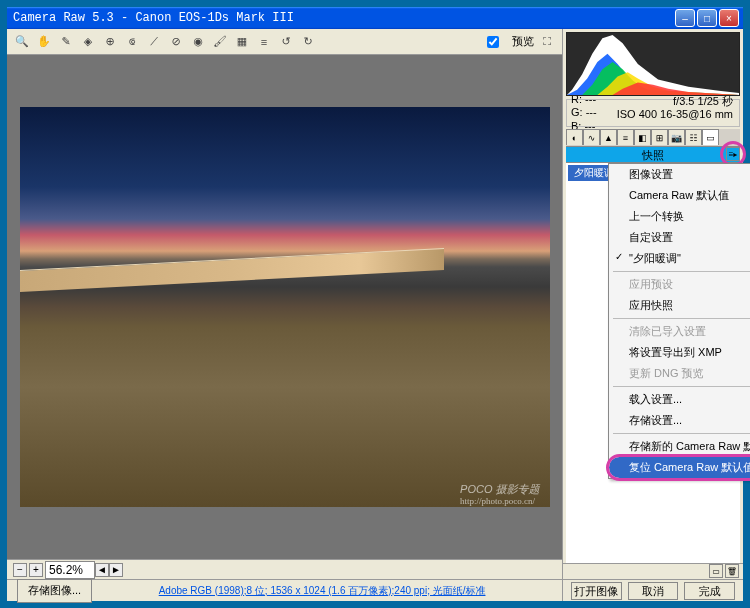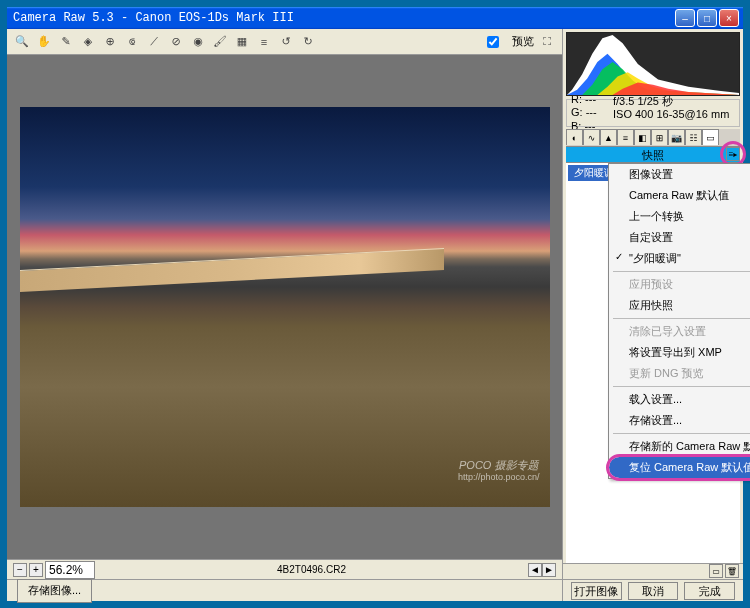--- a/index.html
+++ b/index.html
@@ -15,36 +15,36 @@
 .content { flex: 1; display: flex; background: #ece9d8; }
 .left-pane { flex: 1; display: flex; flex-direction: column; border-right: 1px solid #999; }
 .toolbar { height: 26px; background: #ece9d8; border-bottom: 1px solid #999; display: flex; align-items: center; padding: 0 6px; gap: 4px; }
 .tool-icon { width: 18px; height: 18px; display: flex; align-items: center; justify-content: center; color: #444; cursor: default; }
 .spacer { flex: 1; }
 .preview-chk { display: flex; align-items: center; gap: 13px; }
 .preview-chk input { width: 12px; height: 12px; }
 .preview-area { flex: 1; background: #747474; position: relative; display: flex; align-items: center; justify-content: center; }
 .photo { width: 530px; height: 400px; background: linear-gradient(to bottom, #0a1a3f 0%, #1a3568 20%, #4a5a8a 28%, #c45a6a 32%, #d8a078 36%, #7a6a5a 38%, #4a4a4a 40%, #3a3a3a 45%, #5a4a3a 50%, #6a5a3a 55%, #7a6a4a 70%, #5a4a2a 100%); position: relative; overflow: hidden; }
 .wall { position: absolute; top: 38%; left: 0; right: 20%; height: 22px; background: linear-gradient(to right, #c8a878 0%, #d8b888 50%, #e8c898 80%, #b89868 100%); transform: skewY(-3deg); border-top: 1px solid #e8d8b8; }
-.watermark { position: absolute; bottom: 24px; right: 10px; color: rgba(255,255,255,0.6); font-size: 14px; font-style: italic; text-align: center; line-height: 1.2; }
-.watermark .sub { font-size: 9px; font-style: normal; }
+.watermark { position: absolute; bottom: 0; right: 10px; color: rgba(255,255,255,0.6); font-size: 14px; font-style: italic; text-align: left; line-height: 1.2; }
+.watermark .sub { font-size: 9px; font-style: normal; font-family: Liberation Serif, serif; }
 .bottom-info { height: 20px; background: #ece9d8; display: flex; align-items: center; padding: 0 6px; font-size: 10px; border-top: 1px solid #999; }
 .zoom-ctl { display: flex; align-items: center; gap: 2px; }
 .zoom-btn { width: 14px; height: 14px; border: 1px solid #888; background: #eee; display: flex; align-items: center; justify-content: center; font-size: 10px; }
 .zoom-val { width: 50px; border: 1px solid #888; background: #fff; padding: 1px 3px; font-size: 12px; }
 .filename { flex: 1; text-align: center; font-size: 10px; }
 .status-row { height: 22px; display: flex; align-items: center; padding: 0 10px; border-top: 1px solid #999; }
 .save-btn { border: 1px solid #888; background: #ece9d8; padding: 1px 10px; font-size: 11px; height: 24px; }
 .status-text { flex: 1; text-align: center; color: #0054e3; text-decoration: underline; font-size: 10px; }
 .right-pane { width: 180px; display: flex; flex-direction: column; background: #ece9d8; }
 .histogram { height: 64px; background: #2a2a2a; margin: 3px; position: relative; border: 1px solid #222; }
 .histo-svg { width: 100%; height: 100%; }
 .exif { height: 28px; background: #ece9d8; margin: 0 3px; display: flex; font-size: 10px; align-items: center; border: 1px solid #bbb; }
 .exif-l { flex: 0 0 46px; padding: 1px 4px; line-height: 1.2; }
-.exif-r { flex: 1; text-align: left; padding: 1px 6px 11px 0; line-height: 1.2; }
+.exif-r { flex: 1; text-align: right; padding: 1px 6px 11px 0; line-height: 1.2; }
 .tab-row { height: 18px; background: #d4d0c8; margin: 2px 3px 0; display: flex; gap: 0; border-bottom: 1px solid #888; }
 .tab-ico { width: 17px; height: 16px; border: 1px solid #888; border-bottom: none; background: #ece9d8; display: flex; align-items: center; justify-content: center; font-size: 9px; }
 .tab-ico.active { background: #fff; }
 .panel-title { height: 16px; background: #0ea5e9; margin: 0 3px; text-align: center; font-size: 11px; border-bottom: 1px solid #888; position: relative; padding-top: 1px; }
 .panel-menu-btn { position: absolute; right: 0; top: 0; width: 14px; height: 14px; border: 1px solid #888; display: flex; align-items: center; justify-content: center; font-size: 8px; }
 .highlight-circle { position: absolute; right: -6px; top: -6px; width: 26px; height: 26px; border: 3px solid #d63fa8; border-radius: 50%; pointer-events: none; }
 .panel-body { flex: 1; margin: 0 3px; background: #fff; position: relative; }
 .preset-tag { position: absolute; top: 2px; left: 2px; background: #3169c6; color: #fff; padding: 1px 6px; font-size: 10px; }
 .context-menu { position: absolute; top: 0; left: 42px; width: 160px; background: #f4f4f4; border: 1px solid #888; box-shadow: 2px 2px 3px rgba(0,0,0,0.3); }
 .menu-item { padding: 3px 20px 3px 20px; font-size: 11px; position: relative; white-space: nowrap; }
@@ -102,26 +102,26 @@
             <div class="sub">http://photo.poco.cn/</div>
           </div>
         </div>
       </div>
       <div class="bottom-info">
         <div class="zoom-ctl">
           <div class="zoom-btn">−</div>
           <div class="zoom-btn">+</div>
           <div class="zoom-val">56.2%</div>
         </div>
-        <div class="filename">4B2T0496.CR2</div>
         <div class="zoom-btn">◄</div>
         <div class="zoom-btn">►</div>
       </div>
       <div class="status-row">
         <button class="save-btn">存储图像...</button>
+        <div class="status-text">Adobe RGB (1998);8 位; 1536 x 1024 (1.6 百万像素);240 ppi; 光面纸/标准</div>
       </div>
     </div>
     <div class="right-pane">
       <div class="histogram">
         <svg class="histo-svg" viewBox="0 0 170 60" preserveAspectRatio="none">
           <polygon points="0,60 5,55 15,40 25,20 35,5 45,2 55,10 70,30 90,45 120,52 150,56 170,58 170,60" fill="#ffffff"></polygon>
           <polygon points="0,60 10,55 20,44 30,28 40,20 50,30 60,42 70,50 80,55 170,60" fill="#0055ff" opacity="0.85"></polygon>
           <polygon points="15,60 25,50 35,35 45,28 55,35 65,46 75,53 85,58 170,60" fill="#00cc44" opacity="0.85"></polygon>
           <polygon points="30,60 40,52 50,42 60,38 70,44 85,52 100,56 170,60" fill="#ffdd00" opacity="0.85"></polygon>
           <polygon points="45,60 55,54 70,48 85,50 100,54 120,57 170,60" fill="#ff3333" opacity="0.85"></polygon>

